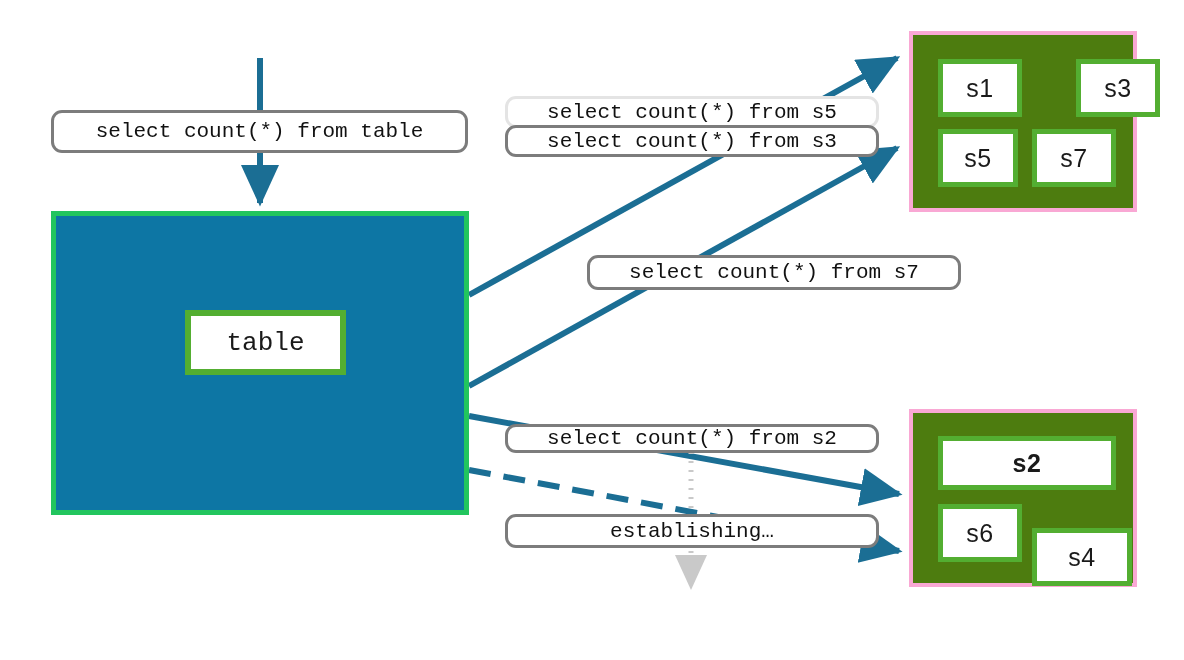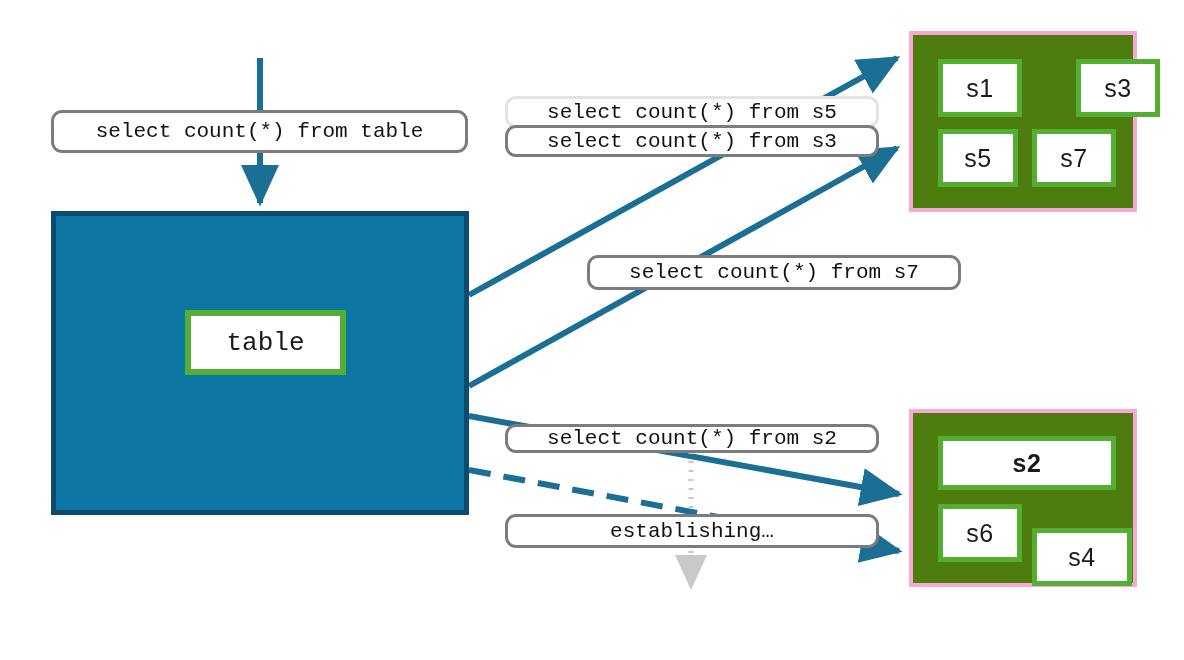--- a/index.html
+++ b/index.html
@@ -49,21 +49,21 @@
     font-size: 25px;
     color: #1a1a1a;
     letter-spacing: 0.5px;
   }
   
   #table-box {
     position: absolute;
     left: 51px; top: 211px;
     width: 418px; height: 304px;
     background: #0d76a4;
-    border: 5px solid #0c4a6e;
+    border: 5px solid #22c55e;
     box-sizing: border-box;
     z-index: 2;
   }
   #table-node {
     position: absolute;
     left: 129px; top: 94px;
     width: 161px; height: 65px;
     background: #ffffff;
     border: 6px solid #53ae31;
     box-sizing: border-box;

